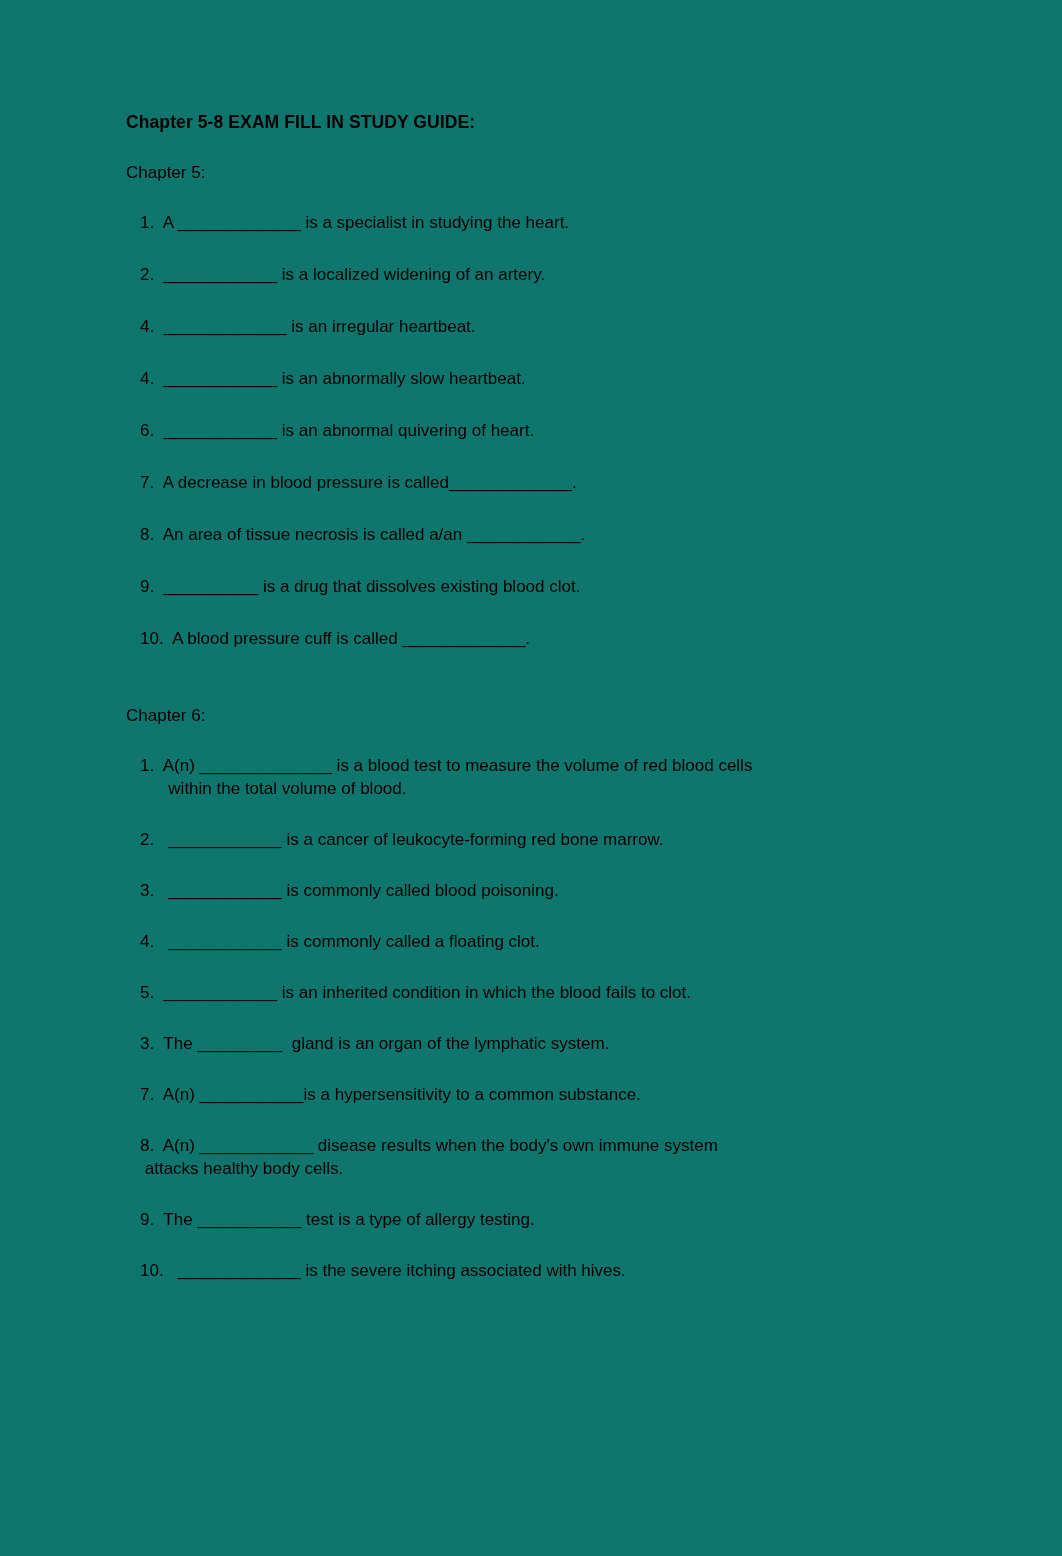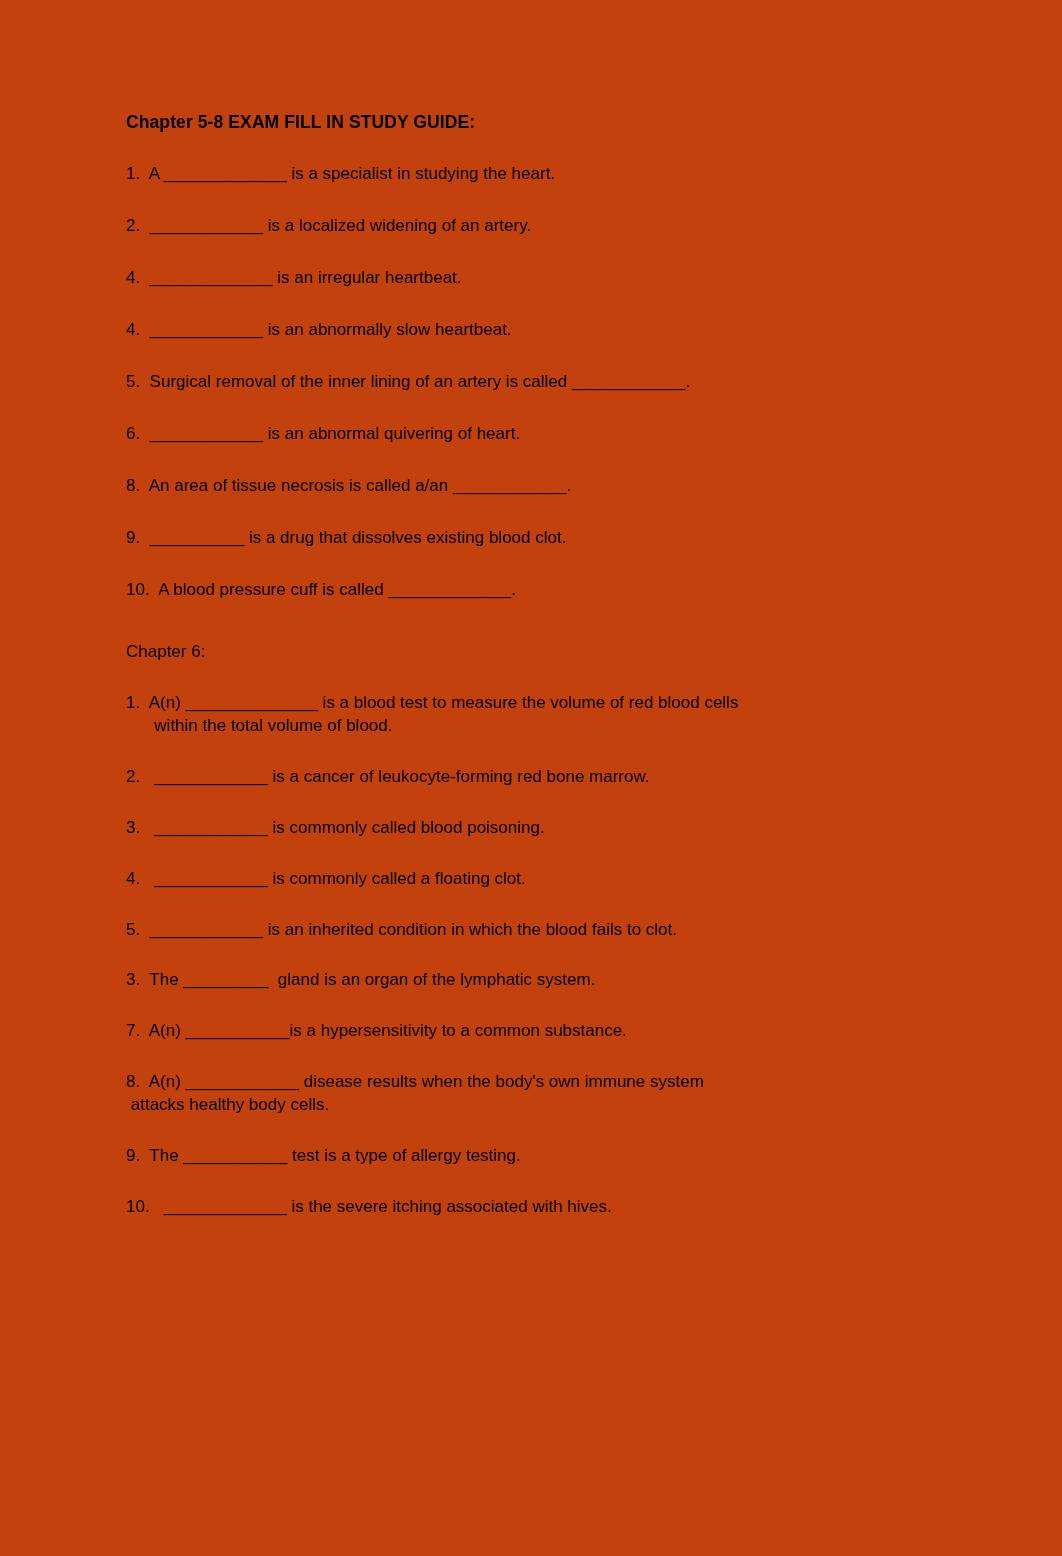--- a/index.html
+++ b/index.html
@@ -14,21 +14,21 @@
     color: #000000;
     position: relative;
     overflow: hidden;
   }
   .page {
     position: absolute;
     top: 0;
     left: 0;
     width: 1062px;
     height: 1556px;
-    background: #c2410c;
+    background: #0f766e;
   }
   .content {
     position: absolute;
     left: 126px;
     top: 112px;
     width: 800px;
   }
   .doc-title {
     font-size: 17.5px;
     font-weight: bold;
@@ -36,21 +36,21 @@
     margin: 0 0 30px 0;
     line-height: 1.2;
   }
   .section-heading {
     font-size: 17px;
     font-weight: normal;
     margin: 0 0 29px 0;
     line-height: 1.2;
   }
   .q-list {
-    margin: 0;
+    margin: 14px;
     padding: 0;
     list-style: none;
   }
   .q-item {
     font-size: 17px;
     line-height: 1.35;
     margin-bottom: 29px;
     white-space: pre-wrap;
   }
   .q-item:last-child {
@@ -68,27 +68,28 @@
 </style>
 </head>
 <body>
 
 <div class="page">
   <div class="content">
 
     <div class="doc-title">Chapter 5-8 EXAM FILL IN STUDY GUIDE:</div>
 
     <div class="chapter-block-5">
+      <div class="section-heading">Chapter 5:</div>
       <ul class="q-list">
         <li class="q-item">1.  A _____________ is a specialist in studying the heart.</li>
         <li class="q-item">2.  ____________ is a localized widening of an artery.</li>
         <li class="q-item">4.  _____________ is an irregular heartbeat.</li>
         <li class="q-item">4.  ____________ is an abnormally slow heartbeat.</li>
-        <li class="q-item">5.  Surgical removal of the inner lining of an artery is called ____________.</li>
         <li class="q-item">6.  ____________ is an abnormal quivering of heart.</li>
+        <li class="q-item">7.  A decrease in blood pressure is called_____________.</li>
         <li class="q-item">8.  An area of tissue necrosis is called a/an ____________.</li>
         <li class="q-item">9.  __________ is a drug that dissolves existing blood clot.</li>
         <li class="q-item">10.  A blood pressure cuff is called _____________.</li>
       </ul>
     </div>
 
     <div class="gap-between"></div>
 
     <div class="chapter-block-6">
       <div class="section-heading">Chapter 6:</div>

